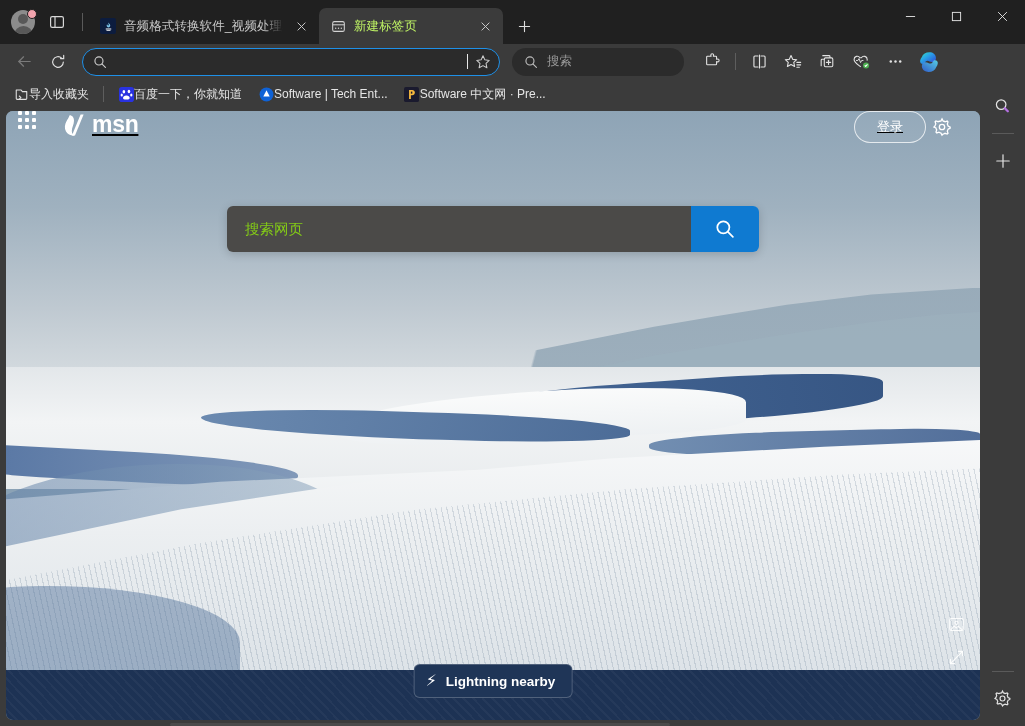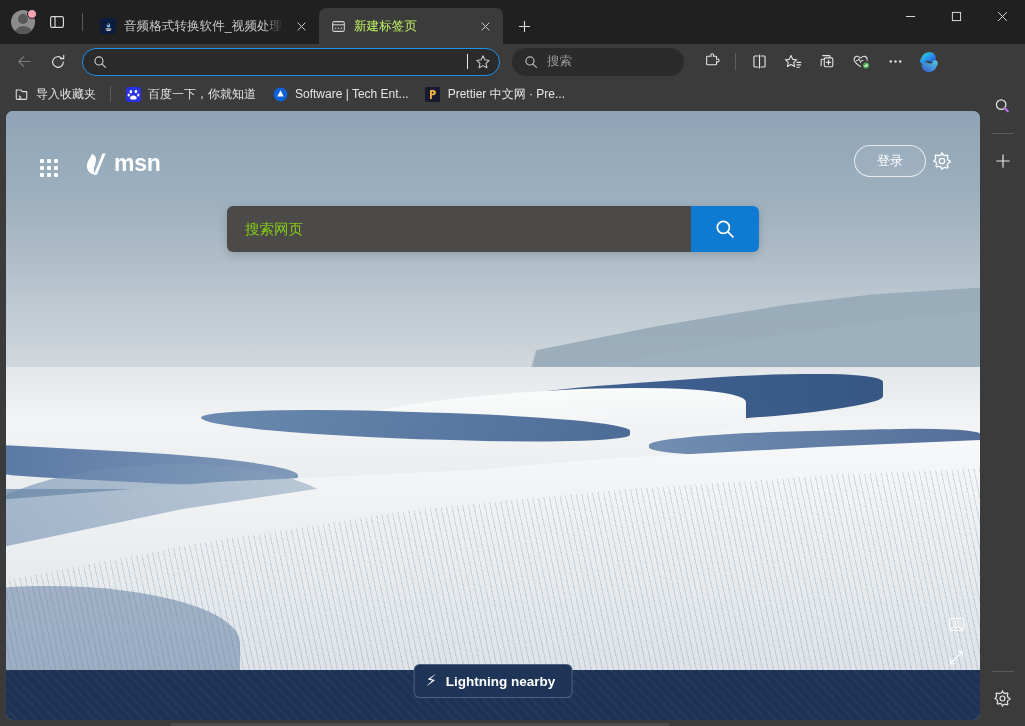--- a/index.html
+++ b/index.html
@@ -86,21 +86,21 @@
   .act-sep { width: 1px; height: 17px; background: #5e5e5e; margin: 0 5px; }
   .copilot { width: 26px; height: 26px; border-radius: 5px; overflow: hidden; display: block; }
 
   
   .bookmarks {
     position: absolute; left: 0; top: 79px; width: 1025px; height: 30px;
     background: #3b3b3b; display: flex; align-items: center; padding: 0 6px; gap: 2px;
     overflow: hidden;
   }
   .bm {
-    display: flex; align-items: center; gap: 7px; height: 24px;
+    display: flex; align-items: center; height: 24px;
     padding: 0 7px; border-radius: 4px; color: #e6e6e6; font-size: 12px; white-space: nowrap;
   }
   .bm-ico { width: 16px; height: 16px; flex: 0 0 16px; display: flex; align-items: center; justify-content: center; }
   .bm-sep { width: 1px; height: 16px; background: #5e5e5e; margin: 0 5px; }
 
   
   .viewport {
     position: absolute; left: 6px; top: 111px; width: 974px; height: 609px;
     border-radius: 7px; overflow: hidden; background: #8ba2b5;
   }
@@ -199,21 +199,21 @@
     background: #1d3254;
   }
   .feedband::after {
     content: ""; position: absolute; inset: 0;
     background: repeating-linear-gradient(46deg, rgba(255,255,255,.035) 0 2px, transparent 2px 7px);
   }
 
   
   .msn-header {
     position: absolute; left: 0; top: 0; width: 100%; height: 66px;
-    display: flex; align-items: flex-end; padding: 0 22px 0 34px;
+    display: flex; align-items: flex-start; padding: 0 22px 0 12px; text-decoration: underline;
   }
   .waffle { display: grid; grid-template-columns: repeat(3, 4px); gap: 3px; width: 18px; }
   .waffle i { width: 4px; height: 4px; background: #ffffff; border-radius: 1px; display: block; }
   .msn-logo { display: flex; align-items: center; gap: 6px; margin-left: 22px; }
   .msn-word { color: #ffffff; font-size: 23px; font-weight: 700; letter-spacing: -.3px; }
   .hdr-right { margin-left: auto; display: flex; align-items: center; gap: 0; }
   .signin-btn {
     height: 32px; padding: 0 22px; border: 1px solid rgba(255,255,255,.75);
     border-radius: 16px; color: #ffffff; font-size: 13px;
     display: flex; align-items: center; justify-content: center;
@@ -490,21 +490,21 @@
   </div>
 
   <div class="bm">
     <span class="bm-ico">
       <svg width="15" height="15" viewBox="0 0 16 16">
         <rect width="16" height="16" rx="2" fill="#1a1a2e"></rect>
         <path d="M5.4 3.2h3.3c1.7 0 2.9 1.1 2.9 2.7s-1.2 2.8-2.9 2.8H7.3v4.1H5.4z" fill="#f7b93e"></path>
         <rect x="7.3" y="4.9" width="1.6" height="2.2" fill="#1a1a2e"></rect>
       </svg>
     </span>
-    <span>Prettier 中文网 · Pre...</span>
+    <span>Software 中文网 · Pre...</span>
   </div>
 </div>
 
 <div class="leftstrip"></div>
 
 <div class="viewport">
 
   <div class="scene">
     <div class="sky"></div>
     <div class="mountains"></div>

